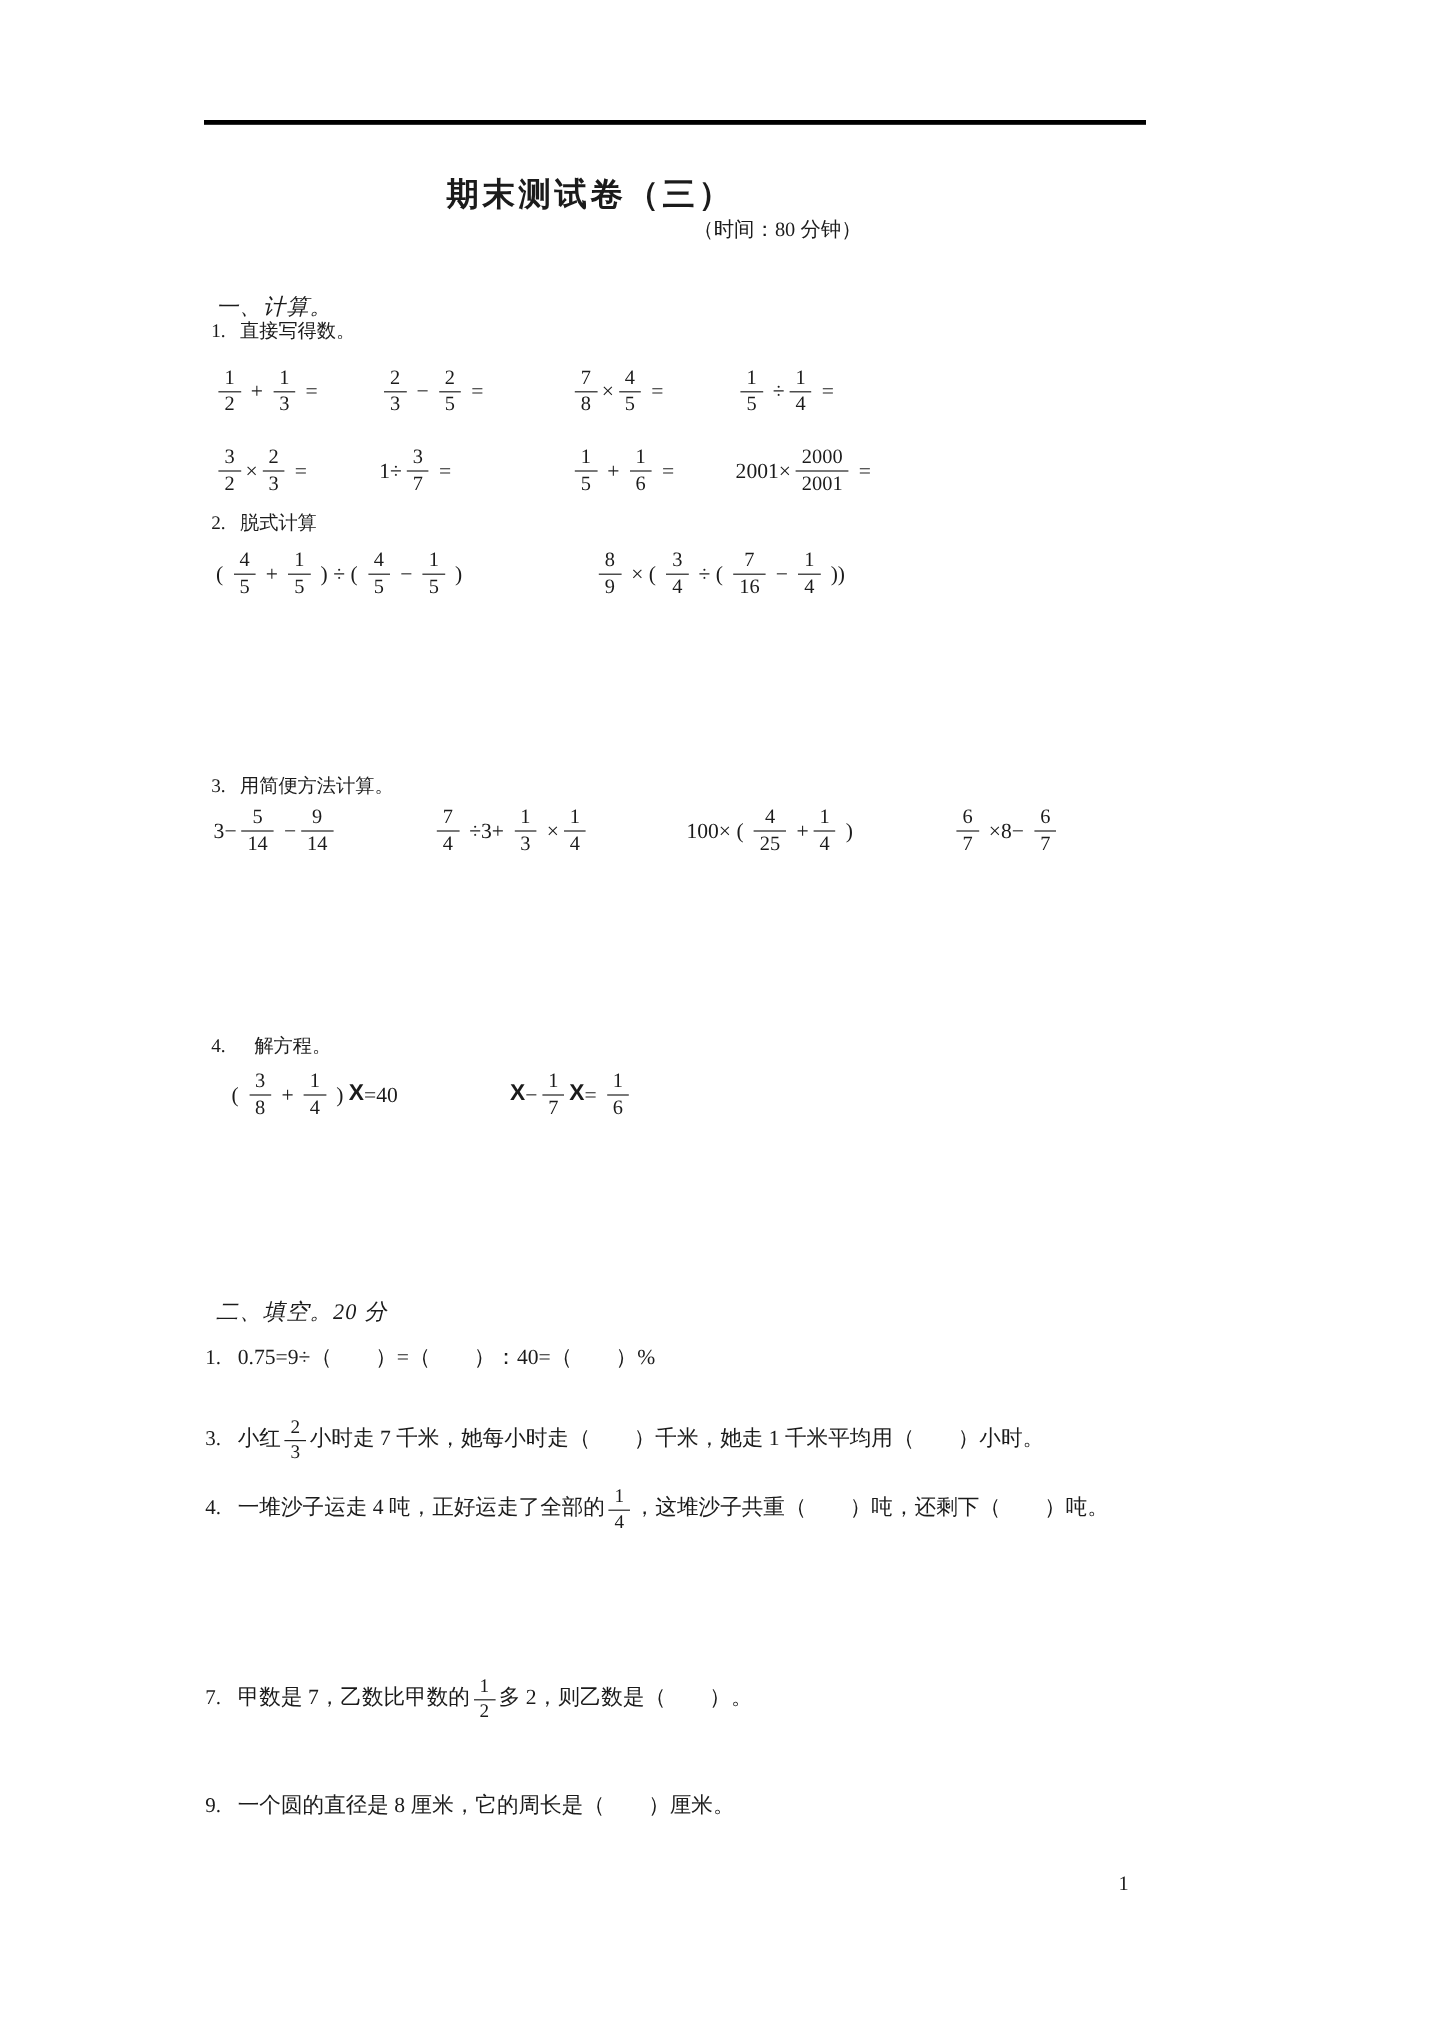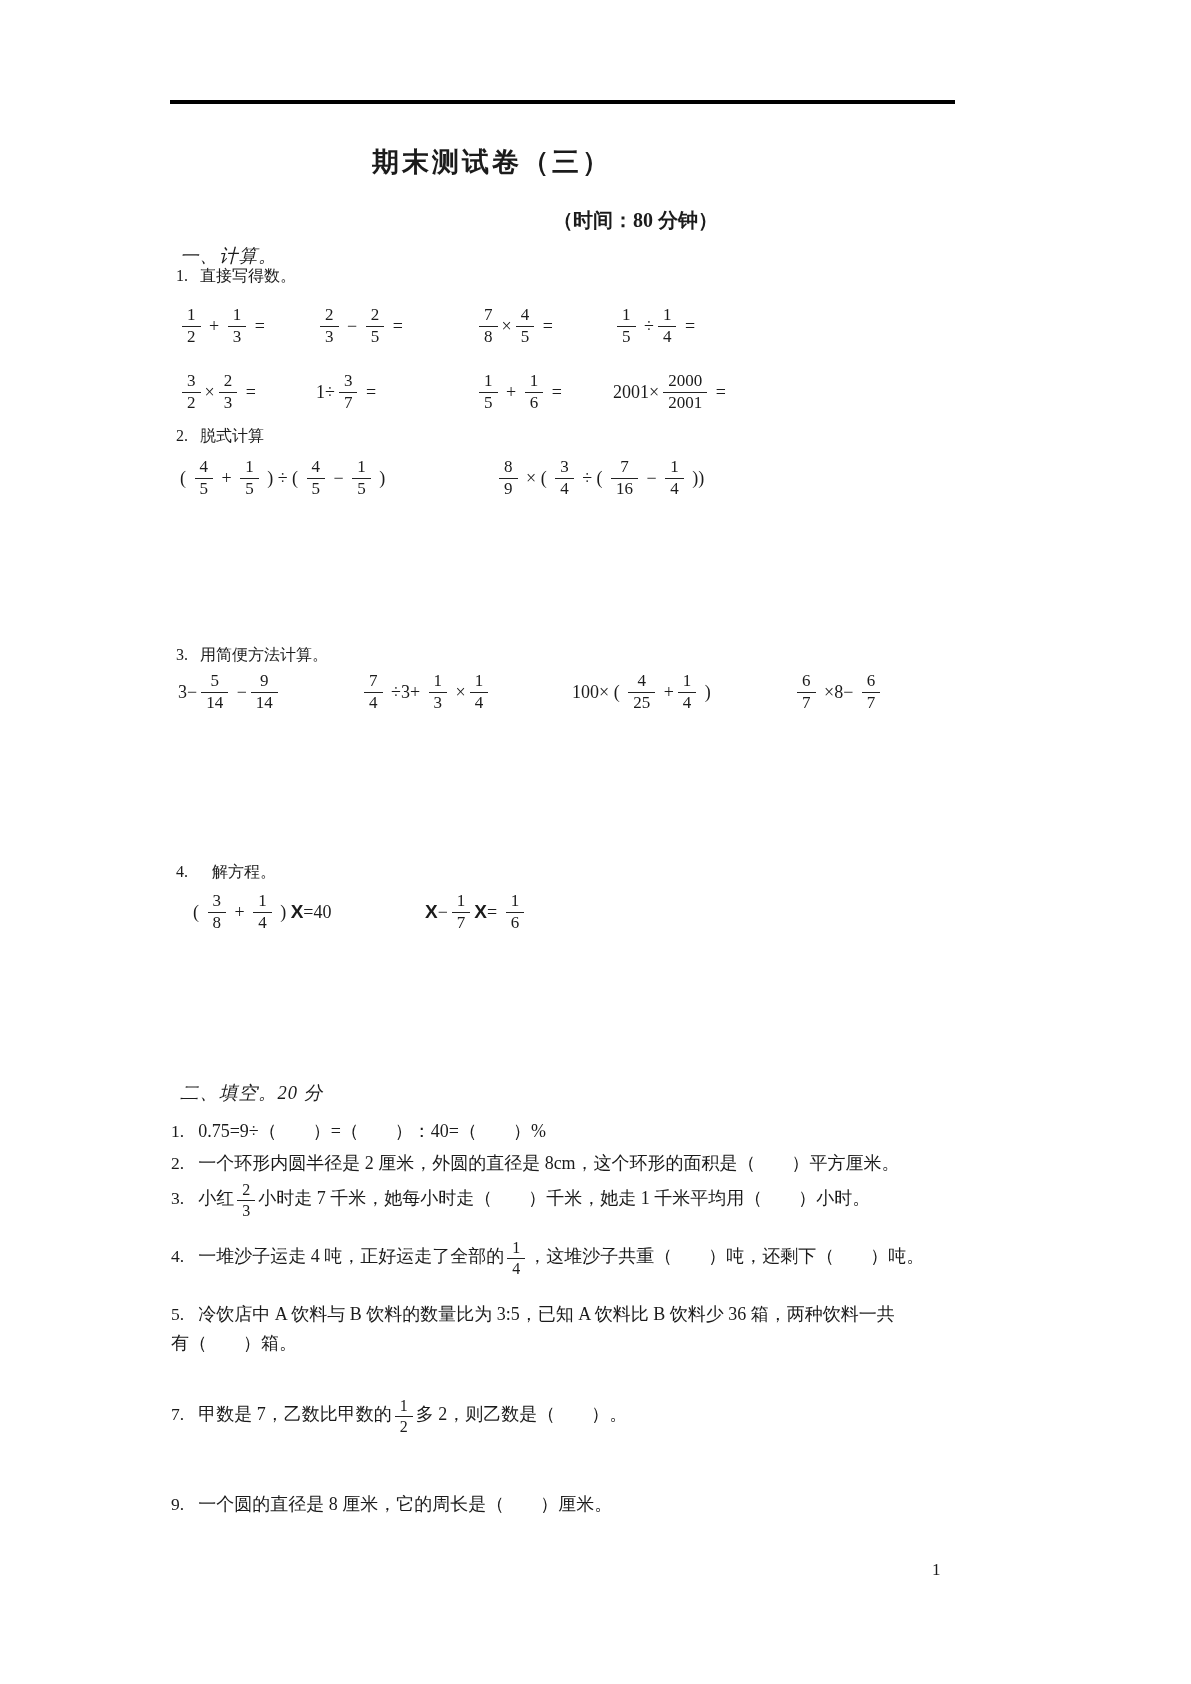--- a/index.html
+++ b/index.html
@@ -5,21 +5,21 @@
   *{margin:0;padding:0;box-sizing:border-box;}
   html,body{background:#ffffff;}
   .page{
     position:relative;width:984px;height:1684px;background:#ffffff;
     font-family:"Liberation Serif","DejaVu Serif",serif;color:#1b1b1b;
     overflow:hidden;
   }
   .rule{position:absolute;left:170px;top:100px;width:785px;height:4px;background:#000;}
   .title{position:absolute;top:144px;left:0;width:100%;text-align:center;
          font-size:27px;font-weight:700;letter-spacing:3px;}
-  .time-note{position:absolute;top:207px;right:266px;font-size:20px;font-weight:bold;}
+  .time-note{position:absolute;top:180px;right:266px;font-size:17px;}
   .h1{position:absolute;left:180px;font-size:18.5px;letter-spacing:1px;font-style:italic;}
   .qlabel{position:absolute;left:176px;font-size:16px;}
   .qlabel .qnum{margin-right:12px;}
   .row{position:absolute;display:grid;align-items:center;min-height:52px;}
   .expr{display:flex;align-items:center;}
   .tok{white-space:pre;font-size:18px;}
   .tok.xv{font-family:"Liberation Sans","DejaVu Sans",sans-serif;font-weight:700;font-size:19px;}
   .frac{display:inline-flex;flex-direction:column;align-items:center;
         margin:0 4px;font-size:17px;line-height:1.22;}
   .fnum{padding:0 5px;}
@@ -292,41 +292,35 @@
         </span>
       </div>
   </div>
 
   <div class="h1" style="top:1080px">二、填空。20 分</div>
 
   <div class="fill-item" style="top:1117px">
     <span class="num">1.</span><span class="fill-text"><span class="tok">0.75=9÷（　　）=（　　）：40=（　　）%</span></span>
   </div>
 
-  <div class="fill-item" style="top:1149px">
-    <span class="num">2.</span><span class="fill-text"><span class="tok">一个环形内圆半径是 2 厘米，外圆的直径是 8cm，这个环形的面积是（　　）平方厘米。</span></span>
-  </div>
 
   <div class="fill-item" style="top:1180px">
     <span class="num">3.</span><span class="fill-text"><span class="tok">小红</span><span class="frac">
           <span class="fnum">2</span>
           <span class="fden">3</span>
         </span><span class="tok">小时走 7 千米，她每小时走（　　）千米，她走 1 千米平均用（　　）小时。</span></span>
   </div>
 
   <div class="fill-item" style="top:1238px">
     <span class="num">4.</span><span class="fill-text"><span class="tok">一堆沙子运走 4 吨，正好运走了全部的</span><span class="frac">
           <span class="fnum">1</span>
           <span class="fden">4</span>
         </span><span class="tok">，这堆沙子共重（　　）吨，还剩下（　　）吨。</span></span>
   </div>
 
-  <div class="fill-item" style="top:1300px">
-    <span class="num">5.</span><span class="fill-text"><span class="tok">冷饮店中 A 饮料与 B 饮料的数量比为 3:5，已知 A 饮料比 B 饮料少 36 箱，两种饮料一共</span><br><span class="tok">有（　　）箱。</span></span>
-  </div>
 
 
   <div class="fill-item" style="top:1396px">
     <span class="num">7.</span><span class="fill-text"><span class="tok">甲数是 7，乙数比甲数的</span><span class="frac">
           <span class="fnum">1</span>
           <span class="fden">2</span>
         </span><span class="tok">多 2，则乙数是（　　）。</span></span>
   </div>
 
 

